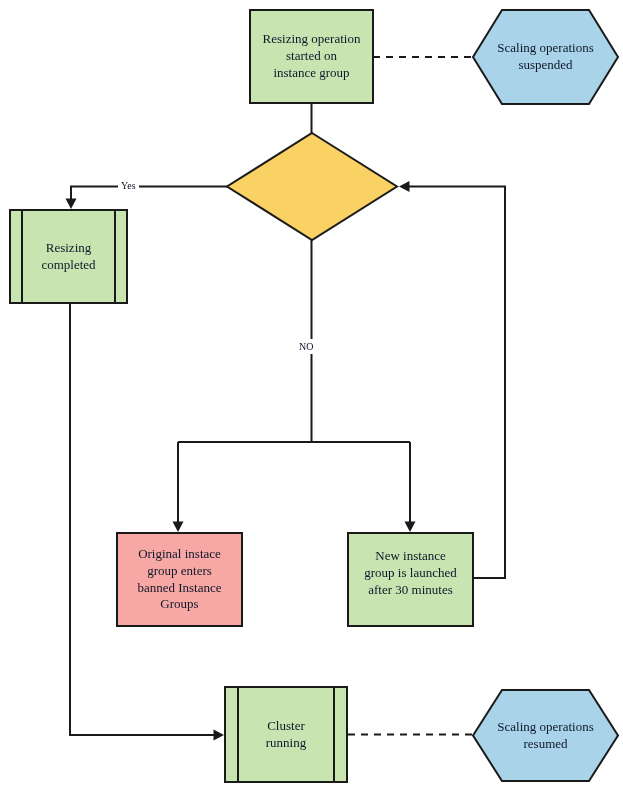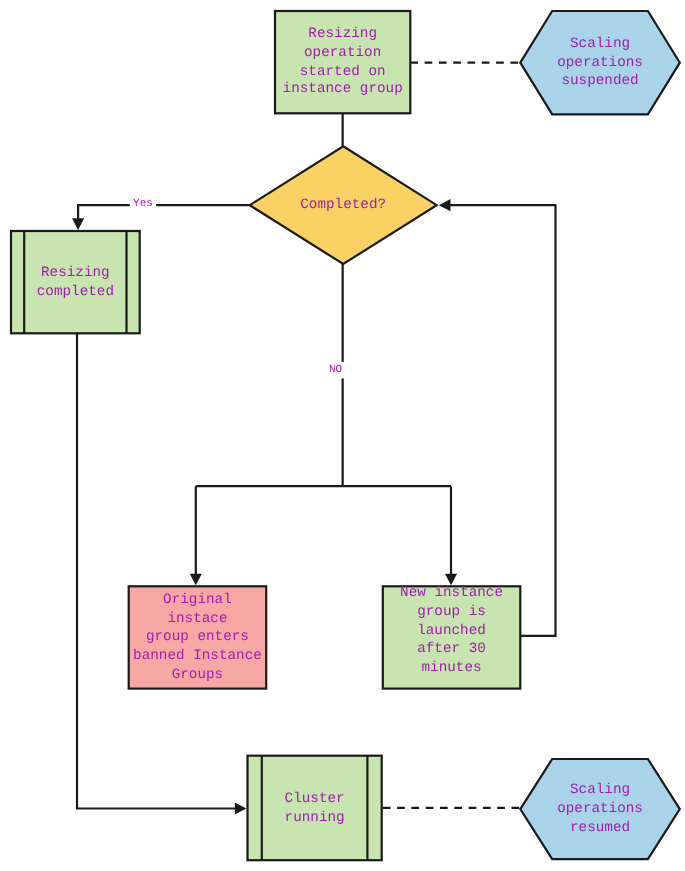--- a/index.html
+++ b/index.html
@@ -1,22 +1,22 @@
 <!DOCTYPE html>
 <html><head>
 <meta charset="utf-8">
 <style>
   html, body { margin: 0; padding: 0; background: #ffffff; }
   .canvas {
     position: relative;
     width: 623px;
     height: 792px;
     background: #ffffff;
-    font-family: Liberation Mono, monospace;
-    color: #a21caf;
+    font-family: Liberation Serif, serif;
+    color: #0f172a;
     overflow: hidden;
   }
   .canvas svg { position: absolute; left: 0; top: 0; }
   .node-label {
     position: absolute;
     display: flex;
     align-items: center;
     justify-content: center;
     text-align: center;
     white-space: pre-line;
@@ -78,21 +78,20 @@
     <polygon class="shape" points="473,735.5 502,690 589,690 618,735.5 589,781 502,781" fill="#A9D3E8"></polygon>
   </svg>
 
   <div class="node-label" style="left:252px; top:12px; width:119px; height:89px;">Resizing operation
 started on
 instance group</div>
 
   <div class="node-label" style="left:483px; top:12px; width:125px; height:90px;">Scaling operations
 suspended</div>
 
-  <div class="node-label" style="left:242px; top:166px; width:140px; height:41px;">Completed?</div>
 
   <div class="node-label" style="left:12px; top:212px; width:113px; height:89px;">Resizing
 completed</div>
 
   <div class="node-label" style="left:119px; top:535px; width:121px; height:89px;">Original instace
 group enters
 banned Instance
 Groups</div>
 
   <div class="node-label" style="left:350px; top:535px; width:121px; height:77px;">New instance
@@ -100,15 +99,15 @@
 after 30 minutes</div>
 
   <div class="node-label" style="left:227px; top:689px; width:118px; height:91px;">Cluster
 running</div>
 
   <div class="node-label" style="left:483px; top:692px; width:125px; height:87px;">Scaling operations
 resumed</div>
 
   <span class="edge-label" style="left:118px; top:178px;">Yes</span>
 
-  <span class="edge-label" style="left:296px; top:329px;">NO</span>
+  <span class="edge-label" style="left:296px; top:339px;">NO</span>
 
 </div>
 
 </body></html>

